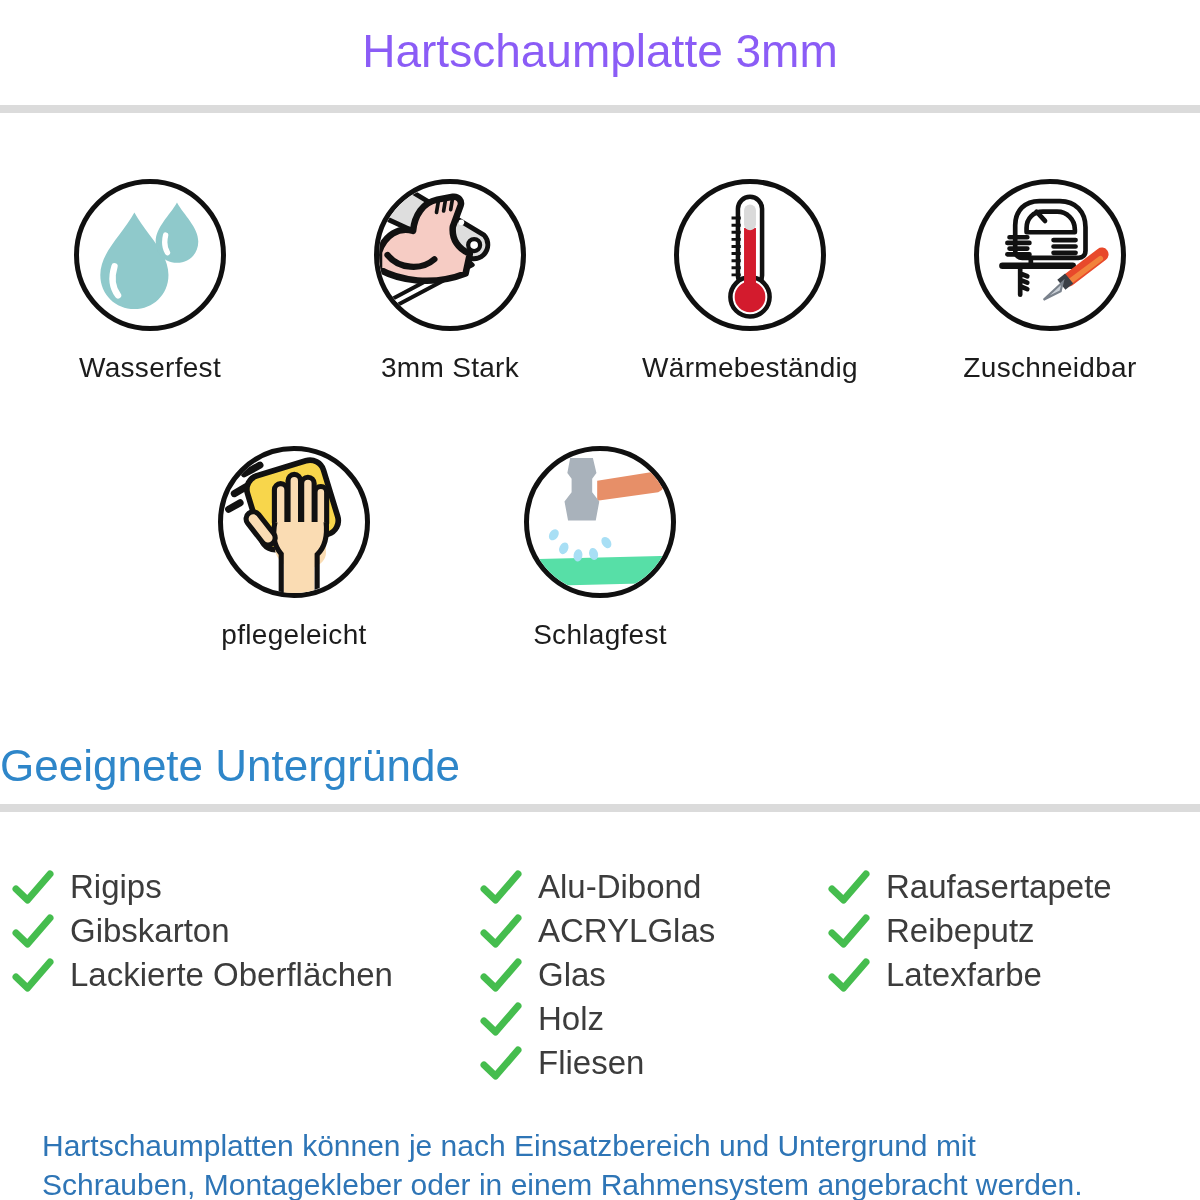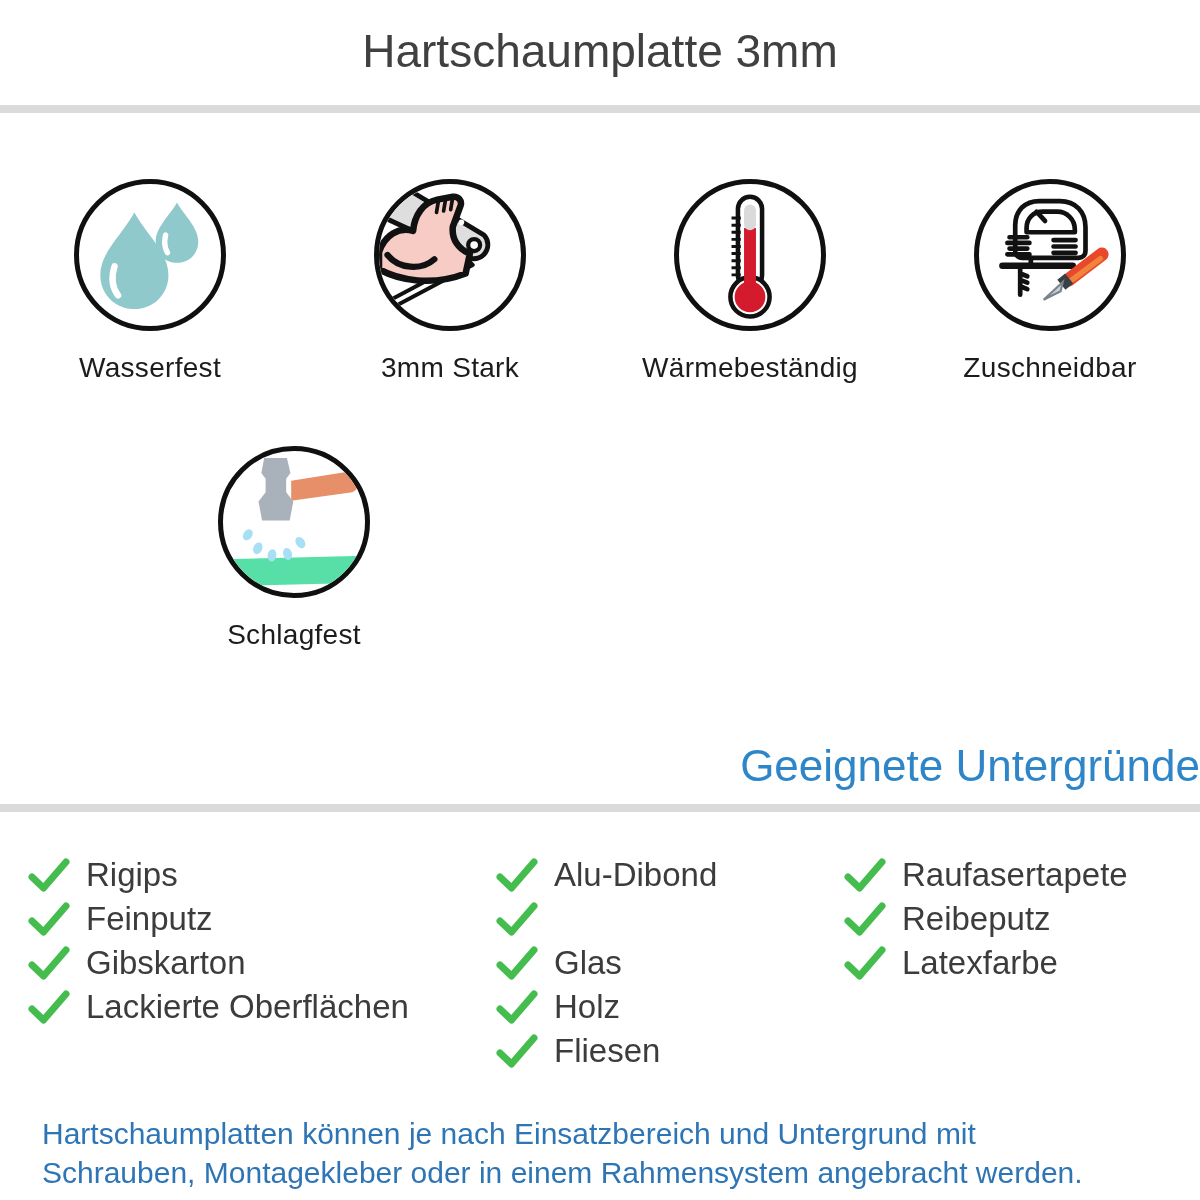--- a/index.html
+++ b/index.html
@@ -1,34 +1,34 @@
 <!DOCTYPE html>
 <html lang="de"><head>
 <meta charset="utf-8">
 <style>
   html,body{margin:0;padding:0;background:#fff;}
   .page{width:1200px;height:1200px;background:#fff;overflow:hidden;position:relative;
         font-family:"Liberation Sans",sans-serif;}
-  .title{padding-top:25px;text-align:center;font-size:46px;line-height:1.15;color:#404040;}
+  .title{padding-top:25px;text-align:center;font-size:46px;line-height:1.15;color:#8b5cf6;}
   .divider{height:8px;background:#DBDBDB;width:100%;}
   .divider.top{margin-top:27px;}
   .divider.mid{margin-top:13px;}
 
   .feat-row{display:grid;}
   .feat-row.r1{grid-template-columns:repeat(4,1fr);margin-top:66px;}
   .feat-row.r2{grid-template-columns:repeat(3,306px);justify-content:center;margin-top:62px;}
   .feat{display:flex;flex-direction:column;align-items:center;}
   .circle{width:152px;height:152px;border:5px solid #101010;border-radius:50%;
           box-sizing:border-box;overflow:hidden;background:#fff;}
   .circle svg{width:100%;height:100%;display:block;}
   .feat-label{margin-top:21px;font-size:28px;color:#1C1C1C;letter-spacing:.3px;}
 
-  .section-heading{margin-top:90px;text-align:right;font-size:44px;line-height:1.15;color:#2E86C9;}
-
-  .substrate-grid{display:grid;grid-template-columns:468px 348px auto;padding-left:28px;margin-top:46px;}
+  .section-heading{margin-top:90px;text-align:left;font-size:44px;line-height:1.15;color:#2E86C9;}
+
+  .substrate-grid{display:grid;grid-template-columns:468px 348px auto;padding-left:12px;margin-top:58px;}
   .sub-item{display:flex;align-items:center;height:34px;margin-bottom:10px;}
   .check{width:42px;height:34px;flex:none;margin-right:16px;}
   .sub-label{font-size:33px;color:#3C3C3C;white-space:nowrap;}
 
   .footer{margin-top:36px;padding-left:42px;font-size:30px;line-height:39px;color:#2E75B6;}
 </style>
 </head>
 <body>
 
 <div class="page">
@@ -109,20 +109,40 @@
           <path d="M59 69 L45.5 81.5 L57.5 75.5 Z" fill="#C9CFD6" stroke="#7A828C" stroke-width="1.5"></path>
         </svg>
       </div>
       <div class="feat-label">Zuschneidbar</div>
     </div>
   </div>
 
   <div class="feat-row r2">
 
 
+    <div class="feat">
+      <div class="circle">
+        <svg viewBox="0 0 100 100">
+          <path d="M8 30 L20 23 M15 16 L26 10 M4 41 L12 36.5" stroke="#111" stroke-width="5" stroke-linecap="round"></path>
+          <rect x="21" y="11" width="56" height="54" rx="10" transform="rotate(-17 49 38)" fill="#F8D64B" stroke="#111" stroke-width="4"></rect>
+          <g fill="#FADCB3" stroke="#111" stroke-width="3.6">
+            <rect x="36.2" y="23" width="8.8" height="32" rx="4.4"></rect>
+            <rect x="45.8" y="16.5" width="8.8" height="38" rx="4.4"></rect>
+            <rect x="55.4" y="18.5" width="8.8" height="36" rx="4.4"></rect>
+            <rect x="64.8" y="25" width="8.2" height="30" rx="4.1"></rect>
+          </g>
+          <path d="M36.5 50 H72.5 V72 C72.5 76 69 80 64 82 L47 82 C41 80 36.5 74 36.5 68 Z" fill="#FADCB3"></path>
+          <rect x="42.8" y="70" width="21.6" height="30" fill="#FADCB3"></rect>
+          <path d="M36.6 50 C34.8 59 36 67 41 72.5 L41 100" fill="none" stroke="#111" stroke-width="3.6"></path>
+          <path d="M72.6 50 C73.6 59 72 67.5 66.3 73 L66.3 100" fill="none" stroke="#111" stroke-width="3.6"></path>
+          <rect x="21.5" y="41" width="10" height="27" rx="5" transform="rotate(-38 26.5 54.5)" fill="#FADCB3" stroke="#111" stroke-width="3.6"></rect>
+        </svg>
+      </div>
+      <div class="feat-label">pflegeleicht</div>
+    </div>
 
     <div class="feat">
       <div class="circle">
         <svg viewBox="0 0 100 100">
           <path d="M5 82 L17 97 L5 97 Z" fill="#E0584A"></path>
           <rect x="4" y="75" width="92" height="19" rx="3" transform="rotate(-1.5 50 84)" fill="#57DFA7"></rect>
           <path d="M48 21 L89 14.5 A7.5 7.5 0 0 1 91 29 L48 35 Z" fill="#E78F68"></path>
           <path d="M29 5 H45 L47.5 15.5 L44.5 19.5 L44.5 29 L49.5 35.5 L47 49 H27.5 L25 35.5 L30 29 L30 19.5 L27 15.5 Z" fill="#A9B2BB"></path>
           <g fill="#A8DFF5">
             <ellipse cx="17.5" cy="59" rx="3.1" ry="4.2" transform="rotate(35 17.5 59)"></ellipse>
@@ -146,26 +166,20 @@
       <div class="sub-item">
         <svg class="check" viewBox="0 0 42 34">
             <path d="M4 19 L15.5 30 L38 4" fill="none" stroke="#45BD4E" stroke-width="7" stroke-linecap="round" stroke-linejoin="round"></path>
           </svg>
         <span class="sub-label">Rigips</span>
       </div>
       <div class="sub-item">
         <svg class="check" viewBox="0 0 42 34">
             <path d="M4 19 L15.5 30 L38 4" fill="none" stroke="#45BD4E" stroke-width="7" stroke-linecap="round" stroke-linejoin="round"></path>
           </svg>
-        <span class="sub-label">Feinputz</span>
-      </div>
-      <div class="sub-item">
-        <svg class="check" viewBox="0 0 42 34">
-            <path d="M4 19 L15.5 30 L38 4" fill="none" stroke="#45BD4E" stroke-width="7" stroke-linecap="round" stroke-linejoin="round"></path>
-          </svg>
         <span class="sub-label">Gibskarton</span>
       </div>
       <div class="sub-item">
         <svg class="check" viewBox="0 0 42 34">
             <path d="M4 19 L15.5 30 L38 4" fill="none" stroke="#45BD4E" stroke-width="7" stroke-linecap="round" stroke-linejoin="round"></path>
           </svg>
         <span class="sub-label">Lackierte Oberflächen</span>
       </div>
     </div>
 
@@ -173,20 +187,21 @@
       <div class="sub-item">
         <svg class="check" viewBox="0 0 42 34">
             <path d="M4 19 L15.5 30 L38 4" fill="none" stroke="#45BD4E" stroke-width="7" stroke-linecap="round" stroke-linejoin="round"></path>
           </svg>
         <span class="sub-label">Alu-Dibond</span>
       </div>
       <div class="sub-item">
         <svg class="check" viewBox="0 0 42 34">
             <path d="M4 19 L15.5 30 L38 4" fill="none" stroke="#45BD4E" stroke-width="7" stroke-linecap="round" stroke-linejoin="round"></path>
           </svg>
+        <span class="sub-label">ACRYLGlas</span>
       </div>
       <div class="sub-item">
         <svg class="check" viewBox="0 0 42 34">
             <path d="M4 19 L15.5 30 L38 4" fill="none" stroke="#45BD4E" stroke-width="7" stroke-linecap="round" stroke-linejoin="round"></path>
           </svg>
         <span class="sub-label">Glas</span>
       </div>
       <div class="sub-item">
         <svg class="check" viewBox="0 0 42 34">
             <path d="M4 19 L15.5 30 L38 4" fill="none" stroke="#45BD4E" stroke-width="7" stroke-linecap="round" stroke-linejoin="round"></path>

